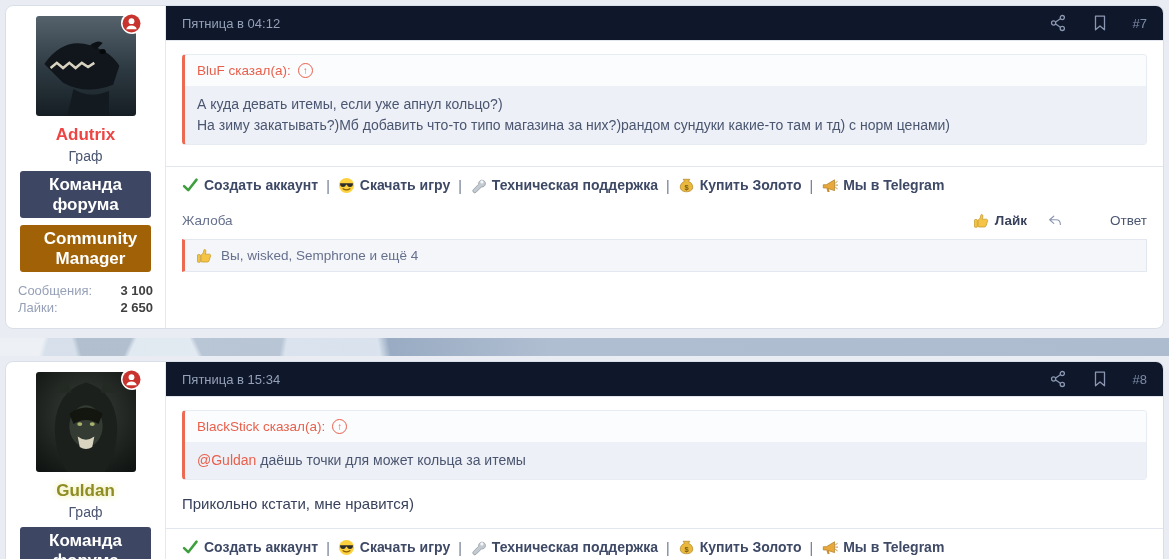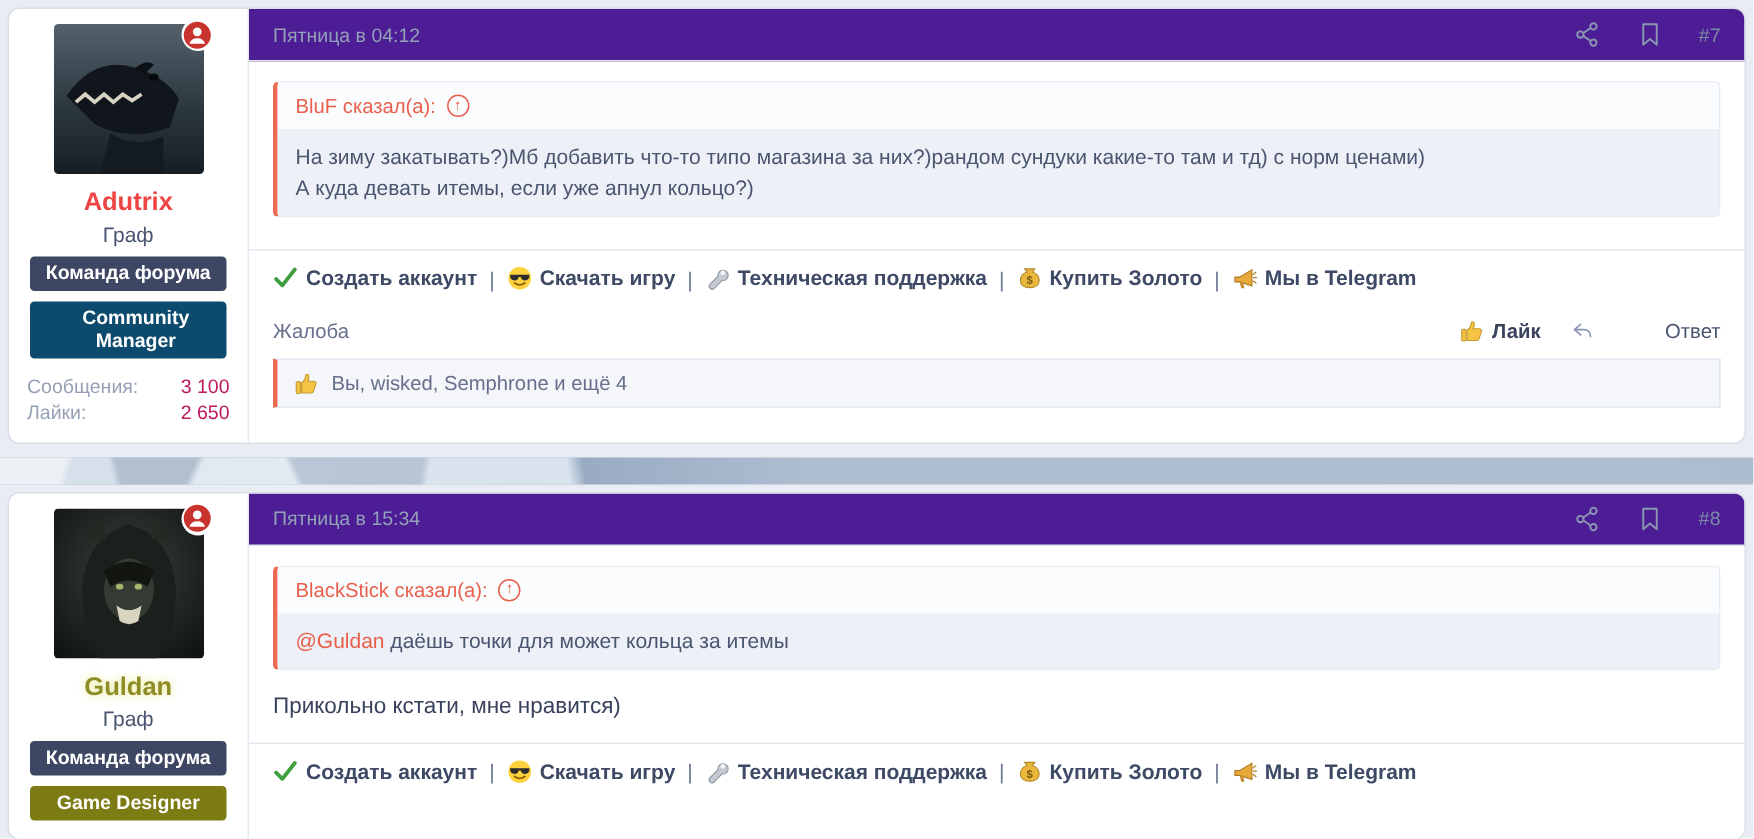--- a/index.html
+++ b/index.html
@@ -48,33 +48,33 @@
     position:absolute; top:-4px; right:-7px; width:22px; height:22px;
     border-radius:50%; background:#fff;
     display:flex; align-items:center; justify-content:center;
   }
   .staff-badge svg { width:19px; height:19px; }
   .username { margin-top:9px; font-size:17px; font-weight:bold; cursor:pointer; }
   .username.glow { text-shadow:0 0 6px rgba(228,230,130,.9); }
   .usertitle { margin-top:3px; font-size:14px; color:#4a5570; }
   .badge {
     margin:7px 4px 0; padding:4px 2px;
-    font-size:13px; font-weight:bold; color:#fff;
+    font-size:17px; font-weight:bold; color:#fff;
     border-radius:3px; line-height:1.15;
   }
   .stats { margin-top:10px; font-size:13px; }
   .stat { display:flex; justify-content:space-between; padding:1px 2px; }
   .stat-label { color:#96a1b8; }
-  .stat-value { color:#be185d; }
+  .stat-value { color:#404040;font-weight:bold; }
 
   
   .cell-main { flex:1; display:flex; flex-direction:column; min-width:0; }
   .post-header {
     display:flex; justify-content:space-between; align-items:center;
-    background:#4c1d95; border-bottom:1px solid #e2e6ee;
+    background:#0f172a; border-bottom:1px solid #e2e6ee;
     padding:8px 16px; font-size:13px;
   }
   .timestamp { color:#94a0b8; text-decoration:none; cursor:pointer; }
   .header-actions { display:flex; align-items:center; gap:24px; color:#8b97b1; }
   .header-actions svg { display:block; cursor:pointer; }
   .post-num { color:#7c8aa6; text-decoration:none; font-size:13px; cursor:pointer; }
 
   .post-body { padding:13px 16px 8px; }
   .quote {
     border:1px solid #e7ebf2; border-left:3px solid #ed6a52;
@@ -209,21 +209,21 @@
         </svg>
         <span class="staff-badge">
           <svg viewBox="0 0 19 19">
               <use href="#icon-person"></use>
             </svg>
         </span>
       </div>
       <div class="username" style="color: #ef4444;">Adutrix</div>
       <div class="usertitle">Граф</div>
       <div class="badge" style="background-color: rgb(61, 70, 99);">Команда форума</div>
-      <div class="badge" style="background-color: #0c4a6e; padding-left: 12px;">Community Manager</div>
+      <div class="badge" style="background-color: #a16207; padding-left: 12px;">Community Manager</div>
       <div class="stats">
         <div class="stat">
           <span class="stat-label">Сообщения:</span>
           <span class="stat-value">3 100</span>
         </div>
         <div class="stat">
           <span class="stat-label">Лайки:</span>
           <span class="stat-value">2 650</span>
         </div>
       </div>
@@ -243,22 +243,22 @@
         </div>
       </div>
 
       <div class="post-body">
         <div class="quote">
           <div class="quote-title">
             <a>BluF сказал(а):</a>
             <span class="arrow-circle">↑</span>
           </div>
           <div class="quote-content">
+            <div>А куда девать итемы, если уже апнул кольцо?)</div>
             <div>На зиму закатывать?)Мб добавить что-то типо магазина за них?)рандом сундуки какие-то там и тд) с норм ценами)</div>
-            <div>А куда девать итемы, если уже апнул кольцо?)</div>
           </div>
         </div>
       </div>
 
       <div class="signature">
         <a class="sig-link">
           <svg width="17" height="17" viewBox="0 0 18 18">
               <use href="#icon-check"></use>
             </svg>
           <span>Создать аккаунт</span>

